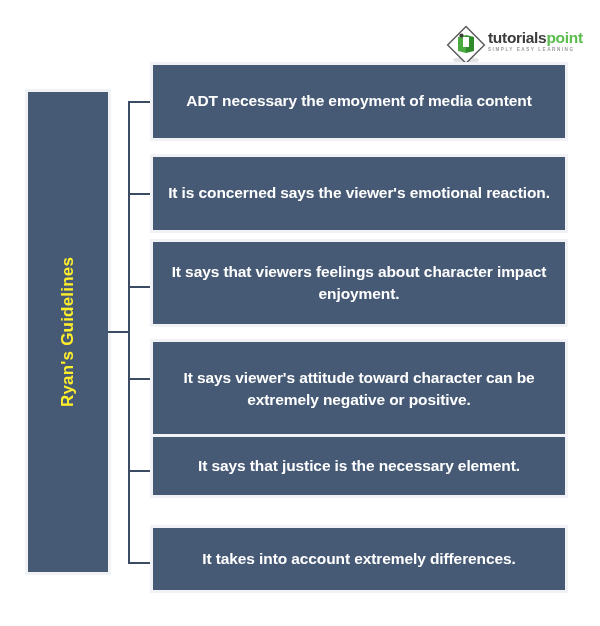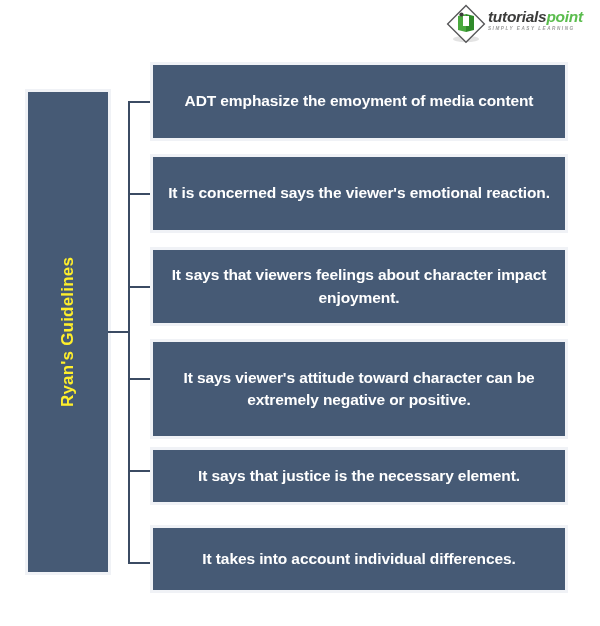--- a/index.html
+++ b/index.html
@@ -12,24 +12,23 @@
     height: 626px;
     position: relative;
     font-family: "Liberation Sans", sans-serif;
     overflow: hidden;
   }
 
   
   #logo {
     position: absolute;
     left: 446px;
-    top: 2px;
+    top: 23px;
     width: 148px;
     height: 44px;
-    font-style: italic;
   }
   #logo-mark {
     position: absolute;
     left: 0px;
     top: 2px;
     width: 40px;
     height: 40px;
   }
   #logo-wordmark {
     position: absolute;
@@ -154,29 +153,29 @@
 <div id="connector-spine"></div>
 <div id="connector-trunk"></div>
 <div class="connector-stub" style="top:101px"></div>
 <div class="connector-stub" style="top:193px"></div>
 <div class="connector-stub" style="top:286px"></div>
 <div class="connector-stub" style="top:378px"></div>
 <div class="connector-stub" style="top:470px"></div>
 <div class="connector-stub" style="top:562px"></div>
 
 <div class="node-box" style="top:65px; height:73px">
-  <div class="node-text">ADT emphasize the emoyment of media content</div>
+  <div class="node-text">ADT necessary the emoyment of media content</div>
 </div>
 <div class="node-box" style="top:157px; height:73px">
   <div class="node-text">It is concerned says the viewer's emotional reaction.</div>
 </div>
-<div class="node-box" style="top:250px; height:73px">
+<div class="node-box" style="top:242px; height:82px">
   <div class="node-text">It says that viewers feelings about character impact enjoyment.</div>
 </div>
 <div class="node-box" style="top:342px; height:94px">
   <div class="node-text">It says viewer's attitude toward character can be extremely negative or positive.</div>
 </div>
-<div class="node-box" style="top:450px; height:52px">
+<div class="node-box" style="top:437px; height:58px">
   <div class="node-text">It says that justice is the necessary element.</div>
 </div>
 <div class="node-box" style="top:528px; height:62px">
-  <div class="node-text">It takes into account individual differences.</div>
+  <div class="node-text">It takes into account extremely differences.</div>
 </div>
 
 </body></html>

